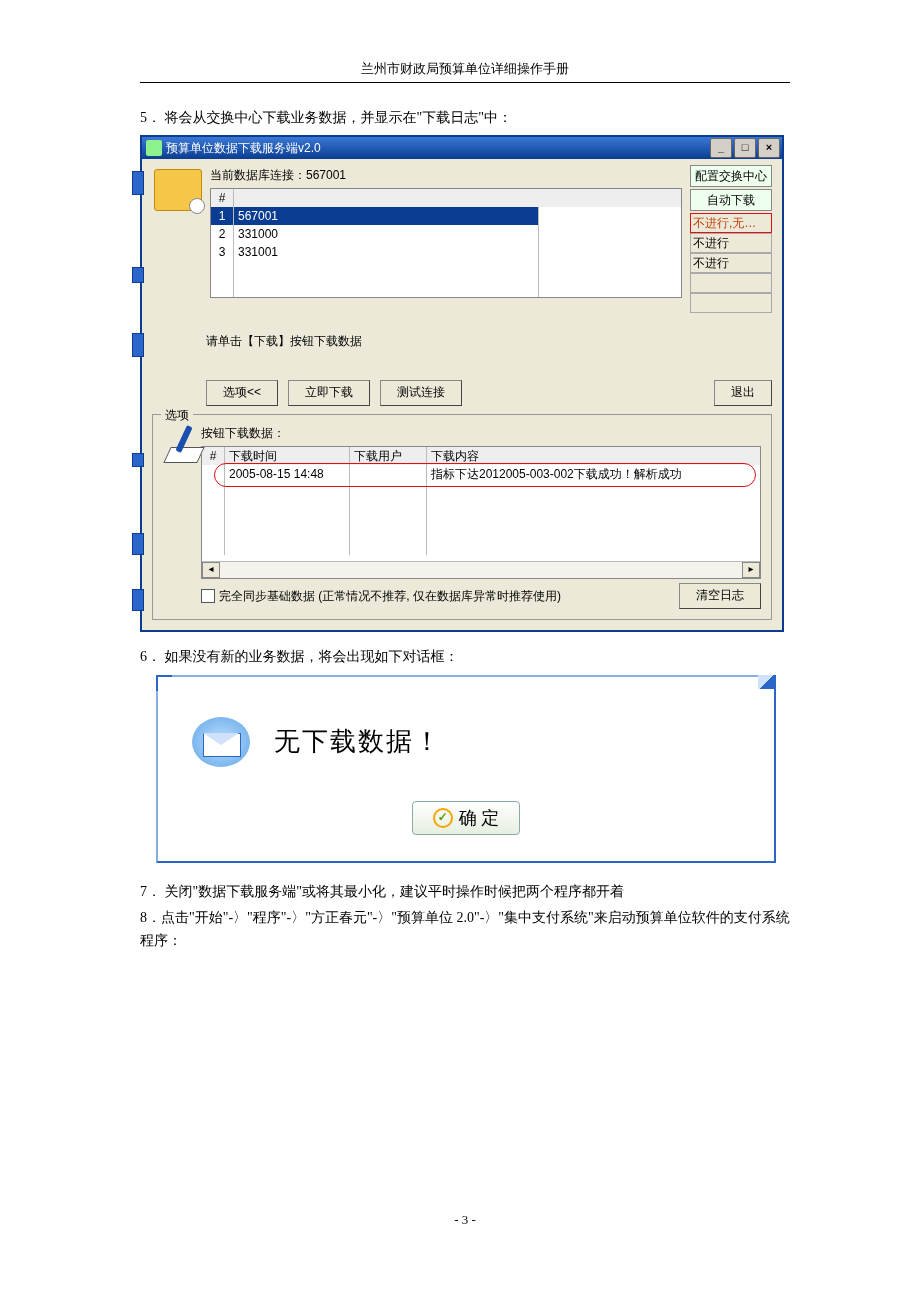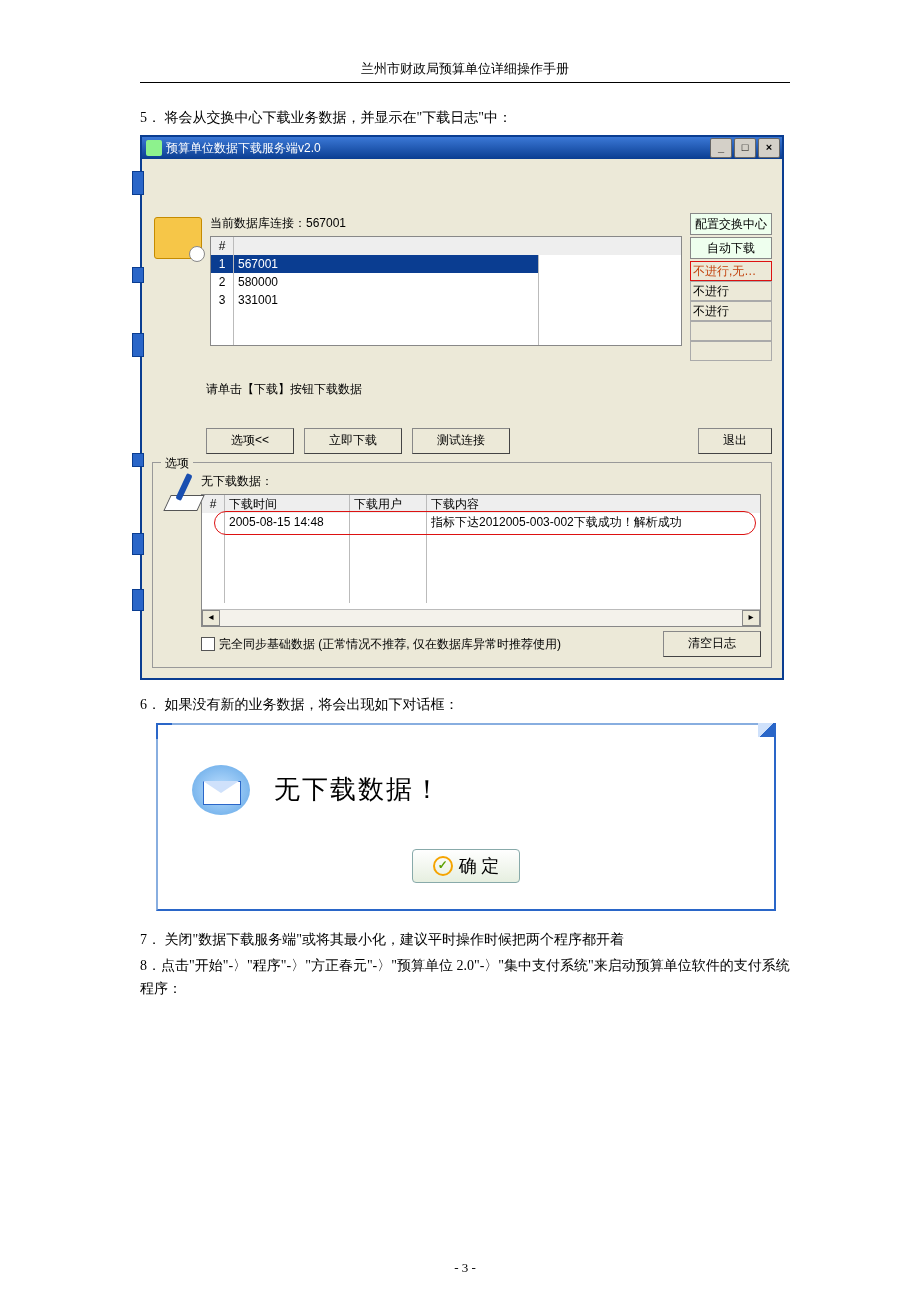--- a/index.html
+++ b/index.html
@@ -76,21 +76,20 @@
     font-size: 11px;
     font-weight: bold;
     color: #000;
   }
   .win-body {
     background: #ece9d8;
     padding: 6px 10px 10px 10px;
   }
   .top-row {
     display: flex;
-    margin-top: 48px;
   }
   .folder-icon {
     width: 46px;
     height: 40px;
     background: #f6c648;
     border: 1px solid #c58b00;
     margin: 4px 8px 0 2px;
     position: relative;
     border-radius: 3px;
   }
@@ -159,21 +158,21 @@
     font-size: 12px;
   }
   .flag-cell.sel { border-color: #d11; color:#c2410c; }
 
   .prompt-line { font-size: 12px; margin: 20px 0 30px 54px; }
 
   .btn-row { display: flex; margin-left: 54px; gap: 10px; }
   .btn {
     height: 24px;
     line-height: 22px;
-    padding: 0 24px;
+    padding: 0 16px;
     border: 1px solid #888;
     border-right-color:#444;border-bottom-color:#444;
     background: #ece9d8;
     font-size: 12px;
     text-align: center;
   }
   .btn-exit { margin-left: auto; margin-right: 0; }
 
   
   .groupbox {
@@ -317,21 +316,21 @@
           <div class="conn-grid">
             <div class="conn-row conn-header">
               <div class="conn-cell-num">#</div>
             </div>
             <div class="conn-row sel">
               <div class="conn-cell-num">1</div>
               <div class="conn-cell-db">567001</div>
             </div>
             <div class="conn-row">
               <div class="conn-cell-num">2</div>
-              <div class="conn-cell-db">580000</div>
+              <div class="conn-cell-db">331000</div>
             </div>
             <div class="conn-row">
               <div class="conn-cell-num">3</div>
               <div class="conn-cell-db">331001</div>
             </div>
             <div class="conn-row">
                 <div class="conn-cell-num"></div>
                 <div class="conn-cell-db"></div>
               </div>
             <div class="conn-row">
@@ -358,21 +357,21 @@
         <div class="btn">立即下载</div>
         <div class="btn">测试连接</div>
         <div class="btn btn-exit">退出</div>
       </div>
 
       <div class="groupbox">
         <div class="legend">选项</div>
         <div class="log-row">
           <div class="pen-icon"></div>
           <div style="flex:1">
-            <div class="log-title">无下载数据：</div>
+            <div class="log-title">按钮下载数据：</div>
             <div class="log-grid">
               <div class="log-hdr">
                 <div class="lg-num">#</div>
                 <div class="lg-time">下载时间</div>
                 <div class="lg-user">下载用户</div>
                 <div class="lg-cont">下载内容</div>
               </div>
               <div class="log-body">
                 <div class="log-line hl">
                   <div class="lg-num"></div>

